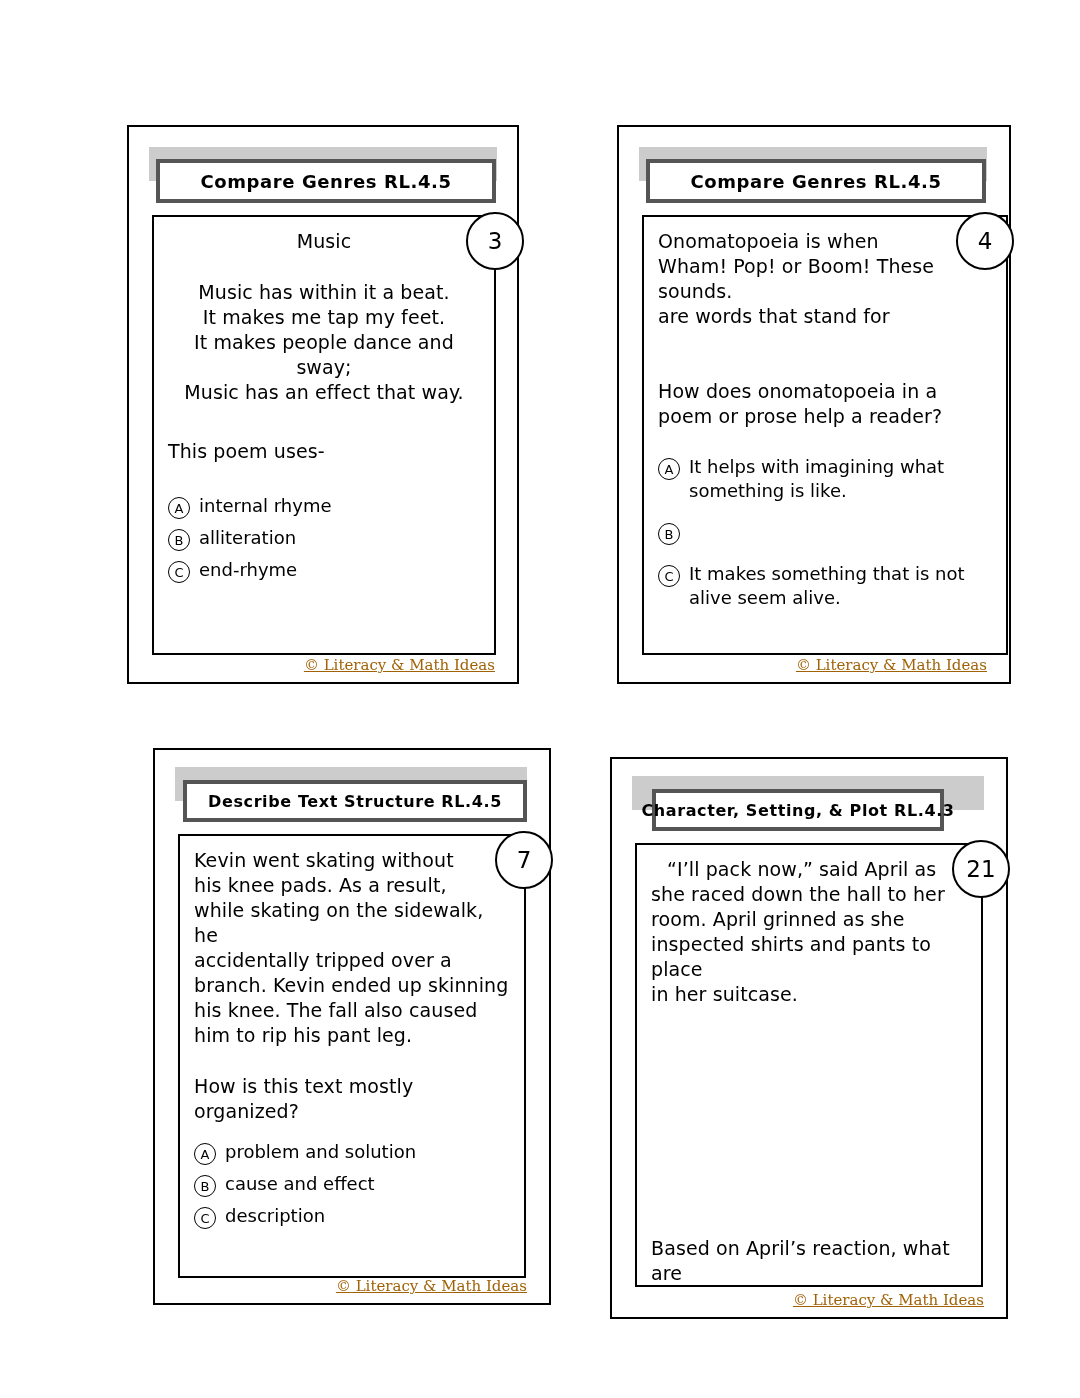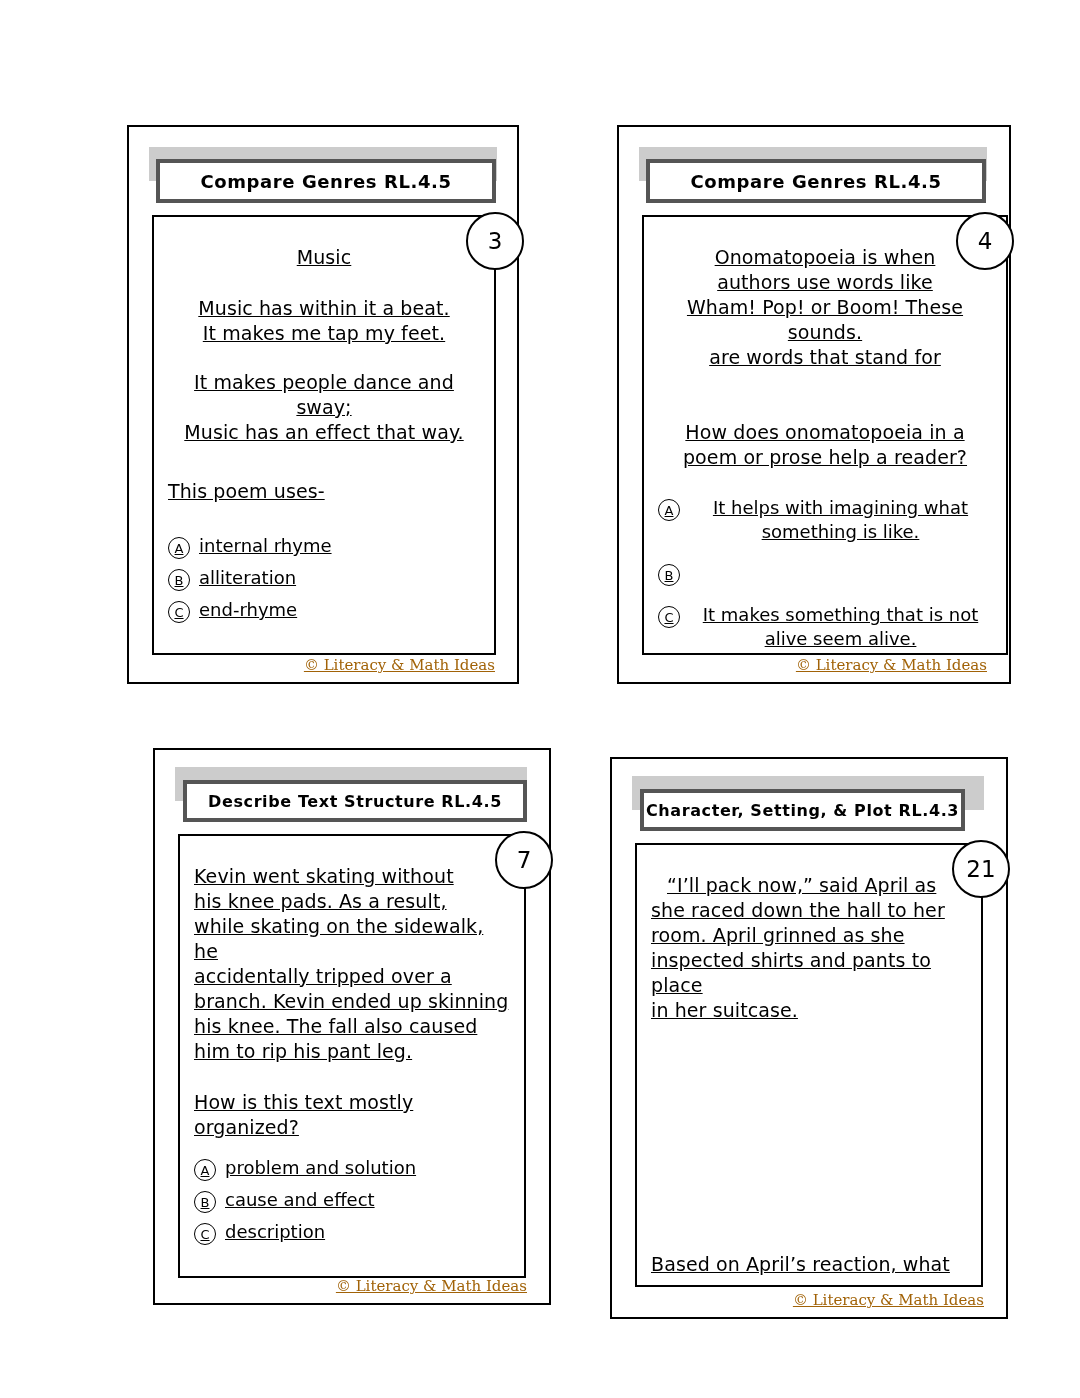--- a/index.html
+++ b/index.html
@@ -69,22 +69,21 @@
     background: #ffffff;
     border: 2px solid #000000;
     z-index: 1;
     overflow: hidden;
   }
 
   .content-pad {
     position: relative;
     width: 100%;
     height: 100%;
-    padding: 28px 14px 10px 14px;
-    text-decoration: underline;
+    padding: 12px 14px 10px 14px;
   }
 
   
   .num-badge {
     position: absolute;
     width: 58px;
     height: 58px;
     border-radius: 50%;
     border: 2px solid #000000;
     background: #ffffff;
@@ -105,21 +104,21 @@
     color: #000000;
     letter-spacing: 0.1px;
   }
 
   .poem-title {
     font-size: 19px;
     text-align: center;
     margin-bottom: 26px;
   }
 
-  .stanza { text-align: center; margin-bottom: 24px; }
+  .stanza { text-align: center; }
   .gap-md  { height: 24px; }
   .gap-lg  { height: 34px; }
 
   
   .choices { margin-top: 16px; }
 
   .choice {
     display: flex;
     align-items: flex-start;
     margin-bottom: 7px;
@@ -222,26 +221,25 @@
 
   <div class="card" style="left:617px; top:125px; width:394px; height:559px;">
     <div class="card-inner">
 
       <div class="title-band" style="left:20px; top:20px; width:348px;"></div>
 
       <div class="title-plate" style="left:27px; top:32px; width:340px; height:44px;">
         <span class="title-plate-text">Compare Genres RL.4.5</span>
       </div>
 
-      <div class="content-box" style="left:23px; top:88px; width:366px; height:440px;text-align:center;">
+      <div class="content-box" style="left:23px; top:88px; width:366px; height:440px;">
         <div class="content-pad">
 
           <div>
             <div class="body-text">Onomatopoeia is when</div>
-            <div class="body-text">authors use words like</div>
             <div class="body-text">Wham!  Pop!  or Boom!  These</div>
             <div class="body-text">sounds.</div>
             <div class="body-text">are words that stand for</div>
           </div>
 
           <div class="gap-lg" style="height:50px;"></div>
 
           <div>
             <div class="body-text">How does onomatopoeia in a</div>
             <div class="body-text">poem or prose help a reader?</div>
@@ -327,21 +325,21 @@
       <div class="card-footer" style="right:22px; bottom:8px;">© Literacy &amp; Math Ideas</div>
 
     </div>
   </div>
 
   <div class="card" style="left:610px; top:757px; width:398px; height:562px;">
     <div class="card-inner">
 
       <div class="title-band" style="left:20px; top:17px; width:352px;"></div>
 
-      <div class="title-plate small" style="left:28px; top:30px; width:325px; height:42px;text-align:center;">
+      <div class="title-plate small" style="left:40px; top:30px; width:292px; height:42px;text-align:center;">
         <span class="title-plate-text">Character, Setting, &amp; Plot RL.4.3</span>
       </div>
 
       <div class="content-box" style="left:23px; top:84px; width:348px; height:444px;">
         <div class="content-pad">
 
           <div>
             <div class="body-text" style="text-indent:16px;">“I’ll pack now,” said April as</div>
             <div class="body-text">she raced down the hall to her</div>
             <div class="body-text">room.  April grinned as she</div>

